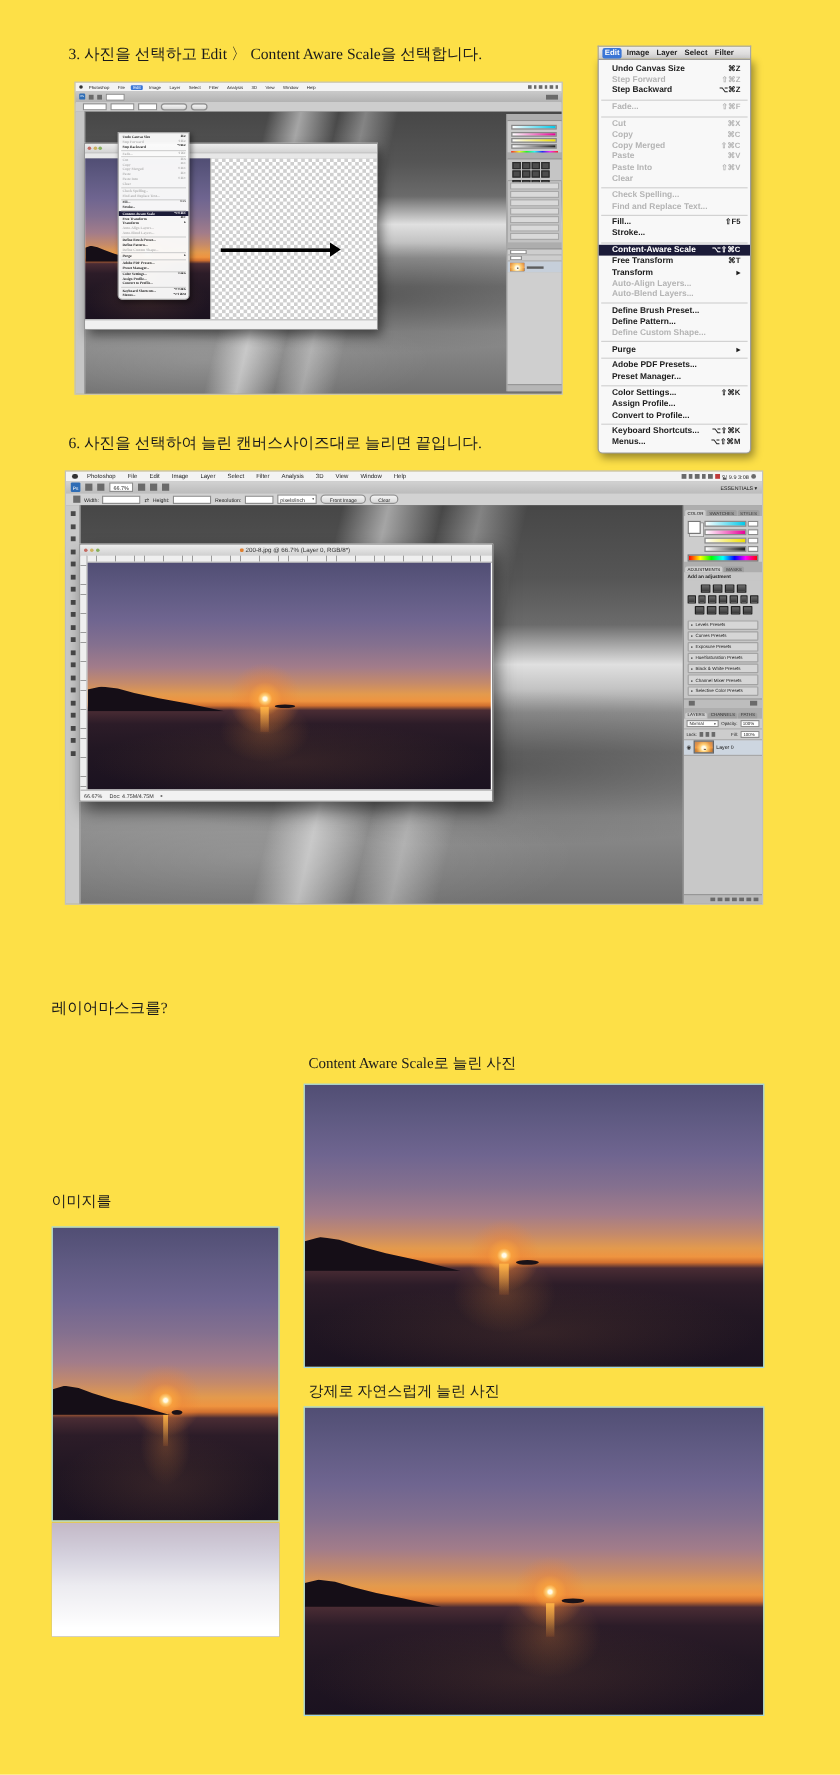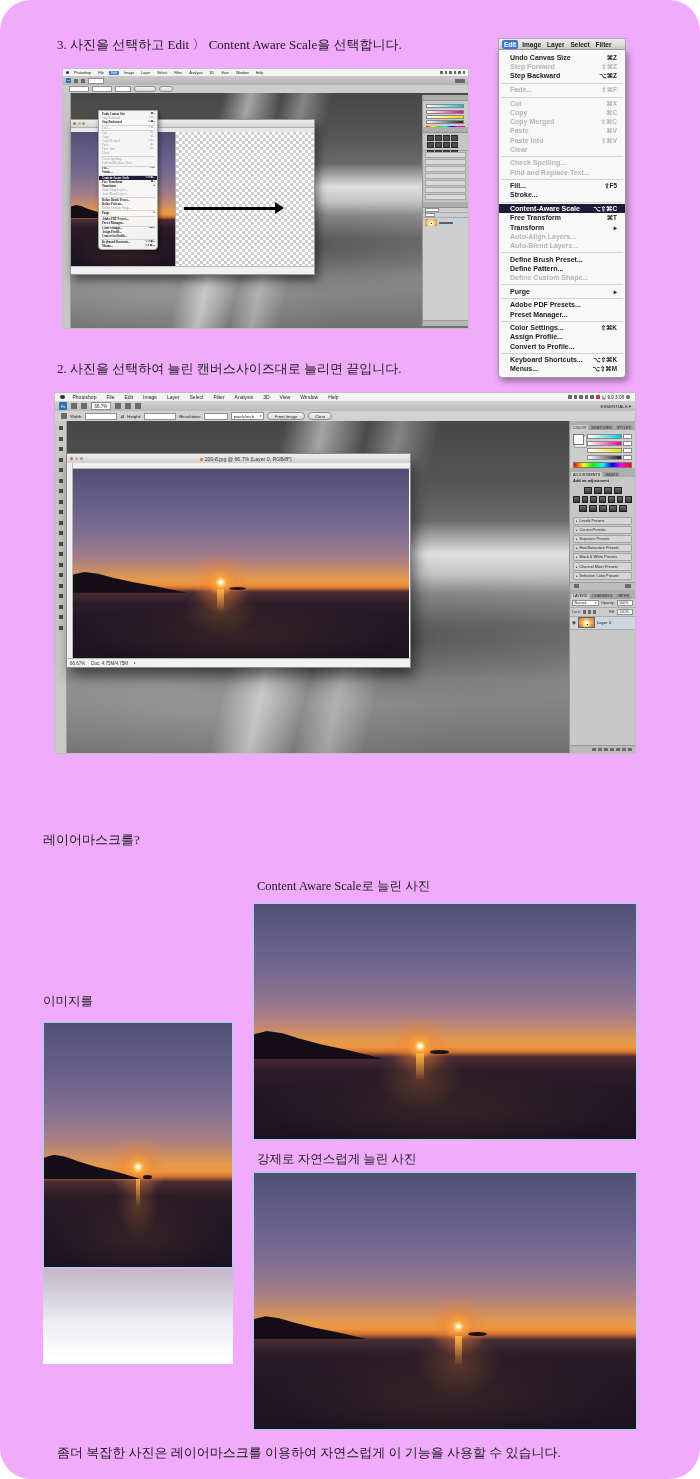--- a/index.html
+++ b/index.html
@@ -1,17 +1,17 @@
 <!DOCTYPE html>
 <html><head>
 <meta charset="utf-8">
 <style>
   html,body{margin:0;padding:0;background:#fff;}
-  .canvas{position:relative;width:700px;height:1479px;background:#f0abfc;overflow:hidden;
-          font-family:"Liberation Serif",serif;border-radius:31px;}
+  .canvas{position:relative;width:700px;height:1479px;background:#fde047;overflow:hidden;
+          font-family:"Liberation Serif",serif;}
   .txt{position:absolute;color:#1b1b1b;font-size:13px;white-space:nowrap;}
   .lbl{font-size:12.5px;}
 
   
   .sunset{position:absolute;overflow:hidden;--sx:50%;--sy:60%;
     background:
       radial-gradient(circle at var(--sx) var(--sy), #fffbe8 0 1.5px, #ffd27a 3px, rgba(250,160,60,.85) 6px, rgba(240,130,50,.38) 14px, rgba(230,120,60,0) 30px),
       radial-gradient(ellipse 16% 20% at var(--sx) 74%, rgba(255,150,60,.22), rgba(255,150,60,0) 70%),
       radial-gradient(ellipse 70% 25% at 50% 88%, rgba(140,90,60,.20), rgba(140,90,60,0) 70%),
       linear-gradient(to bottom,#514e74 0%,#5f5a82 12%,#6f6590 25%,#84708f 36%,#a27c8a 46%,#c48a6b 53%,#e39a4d 58%,#ef9440 61%,#d1702f 63%,#4a2c34 65%,#2c1c28 71%,#221723 82%,#1b1220 100%);}
@@ -544,21 +544,21 @@
         <div class="pm-layer">
           <span class="sunset pm-thumb"></span>
           <span class="pm-line"></span>
         </div>
         <div class="pm-grow"></div>
         <div class="pm-strip"></div>
       </div>
     </div>
   </div>
 
-  <div class="txt" style="left:57px;top:360px;">2. 사진을 선택하여 늘린 캔버스사이즈대로 늘리면 끝입니다.</div>
+  <div class="txt" style="left:57px;top:360px;">6. 사진을 선택하여 늘린 캔버스사이즈대로 늘리면 끝입니다.</div>
 
   <div class="shot2 ui">
     <div class="mac-bar mb" id="mb2">
         <span class="apple-dot" style="width: 4.5px; height: 4.5px;"></span>
         <span class="mbi" style="padding: 0px 2px;">Photoshop</span>
         <span class="mbi" style="padding: 0px 2px;">File</span>
         <span class="mbi" style="padding: 0px 2px;">Edit</span>
         <span class="mbi" style="padding: 0px 2px;">Image</span>
         <span class="mbi" style="padding: 0px 2px;">Layer</span>
         <span class="mbi" style="padding: 0px 2px;">Select</span>
@@ -807,14 +807,13 @@
     <div class="sunset" style="--sx:50%;--sy:59%;">
       
     </div>
   </div>
 
   <div class="txt lbl" style="left:257px;top:1151px;">강제로 자연스럽게 늘린 사진</div>
   <div class="sunset photo p3">
     <div class="land"></div>
   </div>
 
-  <div class="txt" style="left:57px;top:1444px;">좀더 복잡한 사진은 레이어마스크를 이용하여 자연스럽게 이 기능을 사용할 수 있습니다.</div>
 </div>
 
 </body></html>

